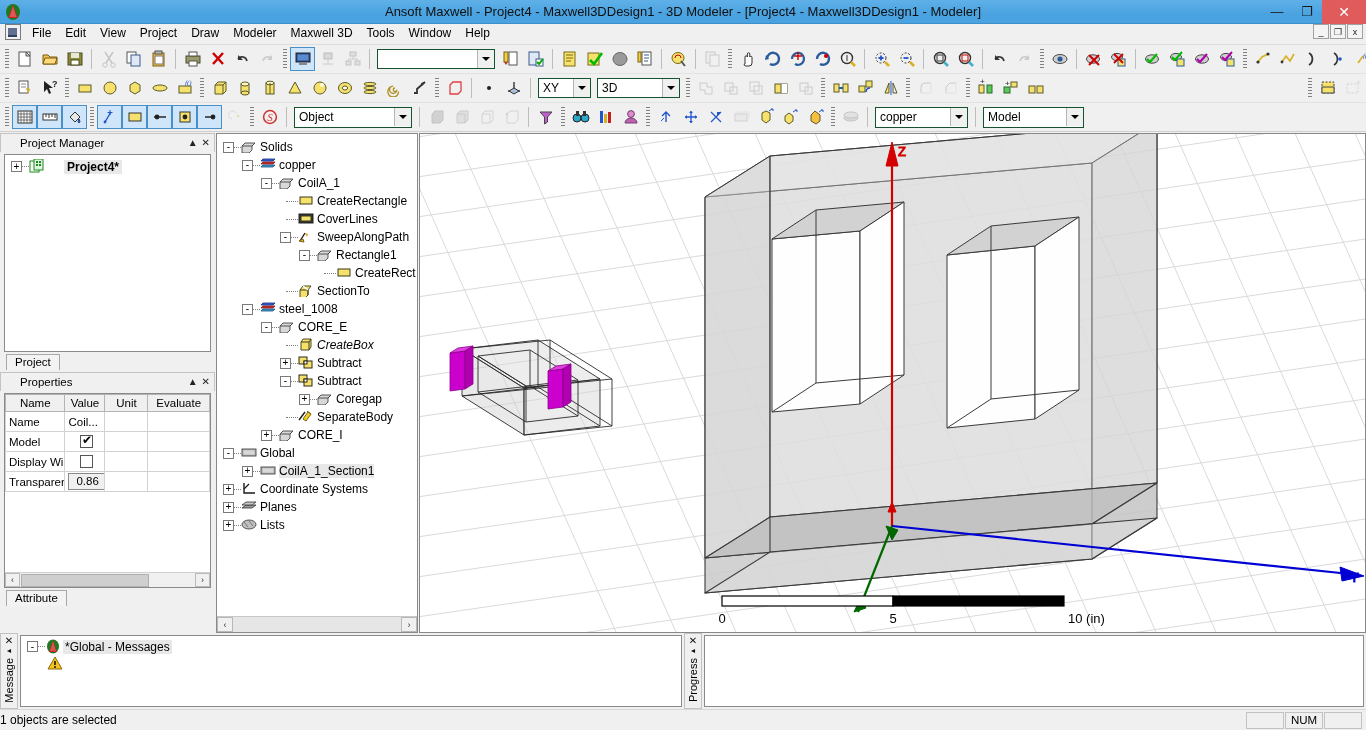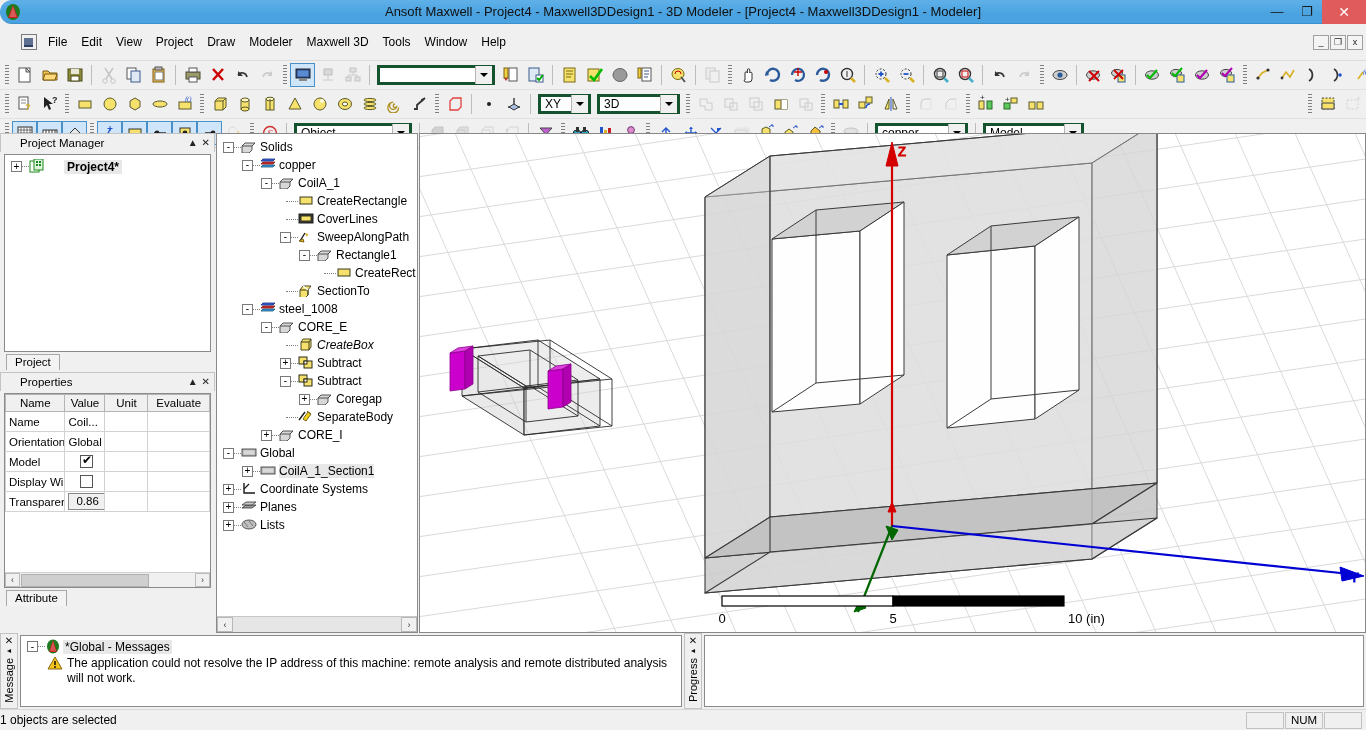--- a/index.html
+++ b/index.html
@@ -13,39 +13,38 @@
     background: #f0f0f0;
     -webkit-font-smoothing: none;
   }
   #app { position: relative; width: 1366px; height: 730px; background: #f0f0f0; }
 
   
   .titlebar {
     height: 24px; background: linear-gradient(to bottom,#5fb0e8,#4aa3e0 60%,#4aa3e0);
     display: flex; align-items: center; position: relative;
     border-bottom: 1px solid #3d8fc9;
-    border-radius: 12px;
   }
   .title-icon { width: 18px; height: 18px; margin-left: 4px; position: relative; flex: 0 0 auto; }
   .title-text {
     position: absolute; left: 0; right: 0; text-align: center;
     font-size: 13px; color: #101010; font-family: "Liberation Sans", sans-serif;
     pointer-events: none; letter-spacing: 0px;
   }
   .win-btns { margin-left: auto; display: flex; height: 24px; z-index: 3; }
   .win-btn {
     width: 30px; height: 24px; display: flex; align-items: center; justify-content: center;
     color: #1a1a1a; font-size: 13px; line-height: 1;
   }
   .win-btn.close { background: #e05c5c; color: #fff; width: 44px; font-size: 14px; }
 
   
   .menubar {
-    height: 37px; background: #f0f0f0; display: flex; align-items: center;
-    border-bottom: 1px solid #dcdcdc; position: relative; margin-left: 16px;
+    height: 21px; background: #f0f0f0; display: flex; align-items: flex-start;
+    border-bottom: 1px solid #dcdcdc; position: relative;
   }
   .doc-icon {
     width: 16px; height: 16px; margin: 0 4px 0 5px; background: #f0f0f0;
     border: 1px solid #7a7a7a; position: relative; flex: 0 0 auto;
   }
   .doc-icon:after {
     content:''; position:absolute; left:2px; top:3px; width:9px; height:7px;
     background:#5f6f8f; border-bottom:2px solid #2f3f5f;
   }
   .menu-item {
@@ -70,21 +69,21 @@
   .tb-sep { width: 1px; height: 20px; background: #bdbdbd; margin: 0 4px; flex: 0 0 auto; }
   .tb-btn {
     width: 25px; height: 24px; display: flex; align-items: center; justify-content: center;
     flex: 0 0 auto; position: relative;
   }
   .tb-btn.active { background: #cfe6fa; border: 1px solid #4a90c8; }
   .tb-btn svg { display: block; }
   .tb-btn.disabled { opacity: .42; }
 
   .tb-combo {
-    height: 20px; border: 3px solid #14532d; background: #fff;
+    height: 20px; border: 1px solid #14532d; background: #fff;
     display: flex; align-items: center; font-size: 12px; color: #000;
     padding-left: 4px; margin: 0 3px; flex: 0 0 auto; position: relative;
   }
   .tb-combo .arrow {
     width: 17px; height: 18px; margin-left: auto; background: #f0f0f0;
     border-left: 1px solid #b5b5b5; display: flex; align-items: center; justify-content: center;
   }
   .tb-combo .arrow:after {
     content:''; border-left:4px solid transparent; border-right:4px solid transparent;
     border-top:4px solid #000;
@@ -1015,26 +1014,20 @@
               <th>Unit</th>
               <th>Evaluate</th>
             </tr>
             <tr>
               <td>Name</td>
               <td>Coil...</td>
               <td></td>
               <td></td>
             </tr>
             <tr>
-              <td>Orientation</td>
-              <td>Global</td>
-              <td></td>
-              <td></td>
-            </tr>
-            <tr>
               <td>Model</td>
               <td class="ctr"><span class="chk on"></span></td>
               <td></td>
               <td></td>
             </tr>
             <tr>
               <td>Display Wi...</td>
               <td class="ctr"><span class="chk"></span></td>
               <td></td>
               <td></td>
@@ -1438,21 +1431,20 @@
         <span style="background:#e8e8e8;padding:0 2px;margin-left:2px">*Global - Messages</span>
       </div>
       <div class="msg-line2">
         <span class="warn-ico">
           <svg width="16" height="14">
               <path d="M8 1 L15 13 H1 Z" fill="#f2c31a" stroke="#8a6a10"></path>
               <path d="M8 5 v4" stroke="#000" stroke-width="1.4"></path>
               <circle cx="8" cy="11" r="0.9" fill="#000"></circle>
             </svg>
         </span>
-        <span style="max-width:620px;line-height:15px">The application could not resolve the IP address of this machine: remote analysis and remote distributed analysis will not work.</span>
       </div>
     </div>
     <div class="vtab">
       <span class="x">✕</span>
       <span class="tri">◄</span>
       <span class="vtxt">Progress</span>
     </div>
     <div class="prog-box"></div>
   </div>
 

